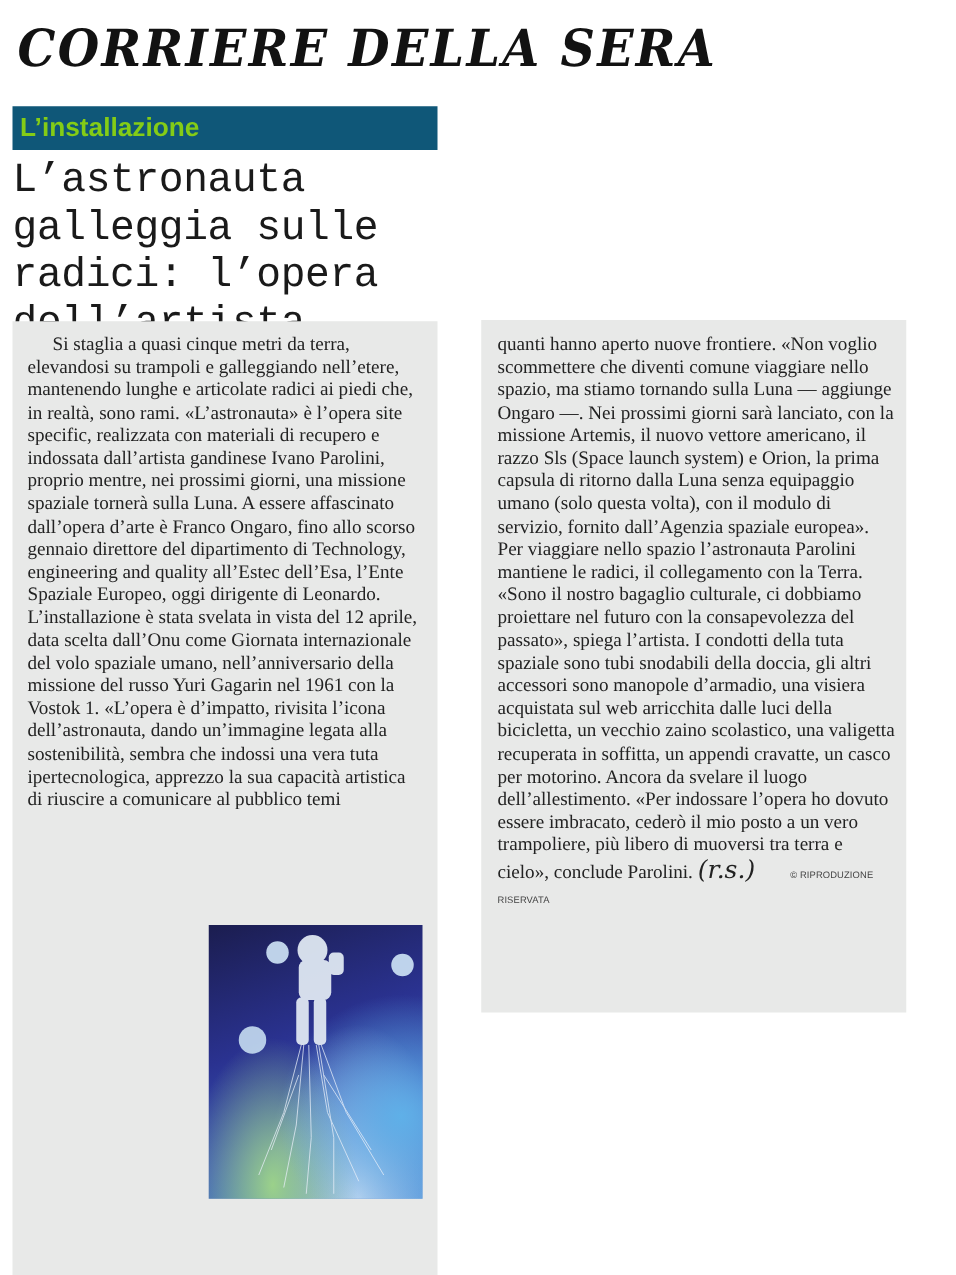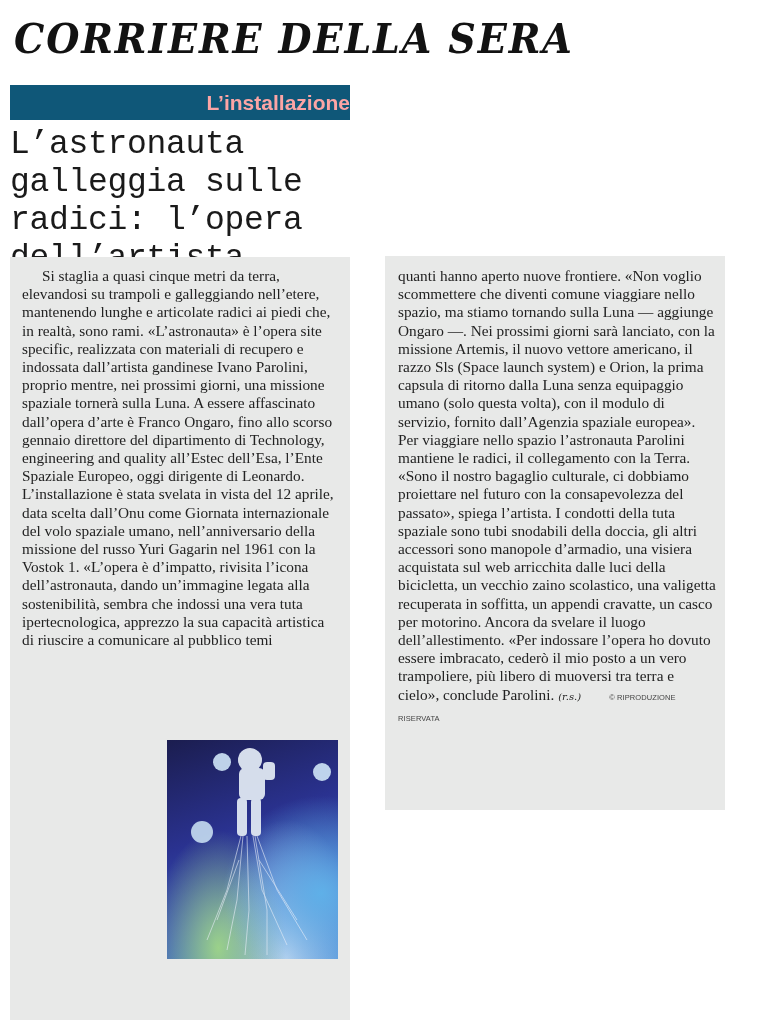--- a/index.html
+++ b/index.html
@@ -8,23 +8,23 @@
     font-family: "DejaVu Serif", serif; color: #1d1d1d;
   }
   .masthead {
     position: absolute; left: 14px; top: 14px; width: 560px; height: 50px;
     font-family: "DejaVu Serif", serif; font-weight: bold; font-style: italic;
     font-size: 41px; letter-spacing: 2px; color: #121212; line-height: 50px;
     transform: scaleX(0.93); transform-origin: left center; white-space: nowrap;
   }
   .kicker {
     position: absolute; left: 10px; top: 85px; width: 340px; height: 35px;
-    background: #0f5778; color: #fca5a5;
+    background: #0f5778; color: #84cc16;
     font-family: "Liberation Sans", sans-serif; font-weight: bold; font-size: 21px;
-    line-height: 35px; padding-left: 6px; box-sizing: border-box; text-align: right;
+    line-height: 35px; padding-left: 6px; box-sizing: border-box;
   }
   .headline {
     position: absolute; left: 10px; top: 126px; width: 345px;
     font-family: Liberation Mono, monospace; font-size: 33px; line-height: 38px;
     color: #1a1a1a; letter-spacing: -0.3px;
   }
   .col {
     position: absolute; background: #e8e9e8; box-sizing: border-box;
     font-family: "Liberation Serif", serif; font-size: 15.3px; line-height: 18.2px; color: #222;
   }
@@ -38,21 +38,21 @@
     overflow: hidden;
     background: radial-gradient(ellipse at 90% 70%, #5fb0e8 0%, rgba(95,176,232,0) 45%),
                 radial-gradient(ellipse at 30% 95%, #9bd18a 0%, rgba(155,209,138,0) 40%),
                 radial-gradient(ellipse at 70% 100%, #c9d9f0 0%, rgba(201,217,240,0) 45%),
                 linear-gradient(160deg, #1b1d4f 0%, #2a3290 40%, #3a56b8 70%, #3c7fd0 100%);
   }
   .credit {
     font-family: "Liberation Sans", sans-serif; font-size: 7.5px; color: #444;
     margin-left: 28px; letter-spacing: 0.1px;
   }
-  .sig { font-family: "DejaVu Serif", serif; font-style: italic; font-size: 10px; }
+  .sig { font-family: "DejaVu Serif", serif; font-style: italic; font-size: 20px; }
 </style>
 </head>
 <body>
 
 <div class="masthead">CORRIERE DELLA SERA</div>
 
 <div class="kicker">L’installazione</div>
 
 <div class="headline">L’astronauta galleggia sulle radici: l’opera dell’artista Parolini</div>
 

